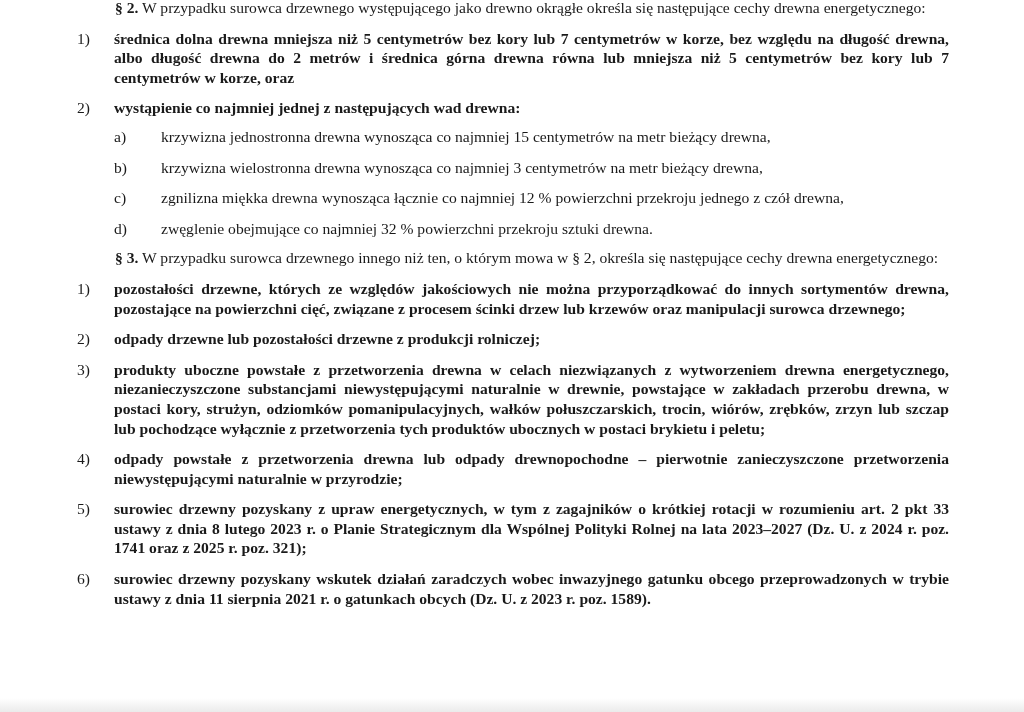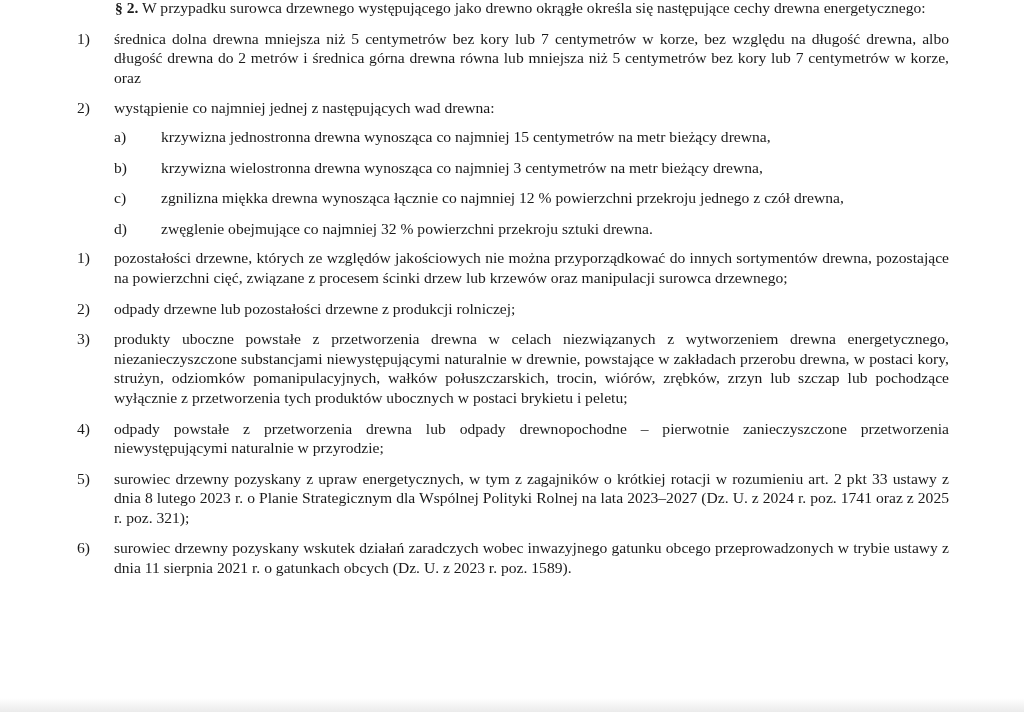--- a/index.html
+++ b/index.html
@@ -34,20 +34,21 @@
   .item {
     display: flex;
     margin: 0 0 11px 0;
   }
   .item .num {
     flex: 0 0 37px;
   }
   .item .txt {
     flex: 1 1 auto;
     text-align: justify;
+    font-weight: bold;
   }
   .sublist {
     margin: 0 0 0 37px;
   }
   .subitem {
     display: flex;
     margin: 0 0 11px 0;
   }
   .subitem .num {
     flex: 0 0 32px;
@@ -95,20 +96,21 @@
     <div class="subitem">
       <span class="num">c)</span>
       <span class="txt">zgnilizna miękka drewna wynosząca łącznie co najmniej 12 % powierzchni przekroju jednego z czół drewna,</span>
     </div>
     <div class="subitem" style="margin-bottom:10px">
       <span class="num">d)</span>
       <span class="txt">zwęglenie obejmujące co najmniej 32 % powierzchni przekroju sztuki drewna.</span>
     </div>
   </div>
 
+  <p class="para"><span class="sec">§ 3.</span><span> W przypadku surowca drzewnego innego niż ten, o którym mowa w § 2, określa się następujące cechy drewna energetycznego:</span></p>
 
   <div class="item">
     <span class="num">1)</span>
     <span class="txt">pozostałości drzewne, których ze względów jakościowych nie można przyporządkować do innych sortymentów drewna, pozostające na powierzchni cięć, związane z procesem ścinki drzew lub krzewów oraz manipulacji surowca drzewnego;</span>
   </div>
 
   <div class="item">
     <span class="num">2)</span>
     <span class="txt">odpady drzewne lub pozostałości drzewne z produkcji rolniczej;</span>
   </div>

